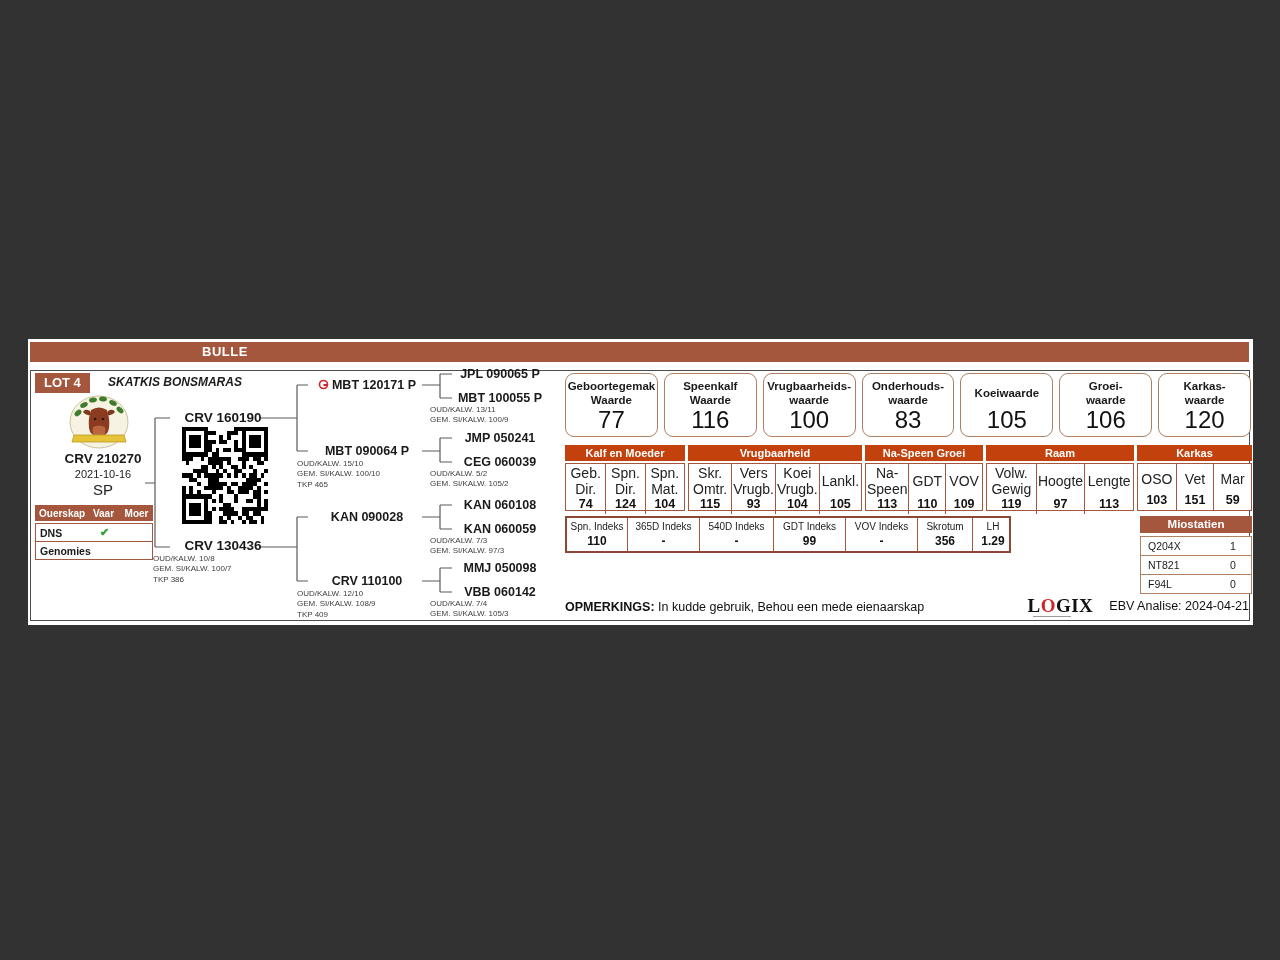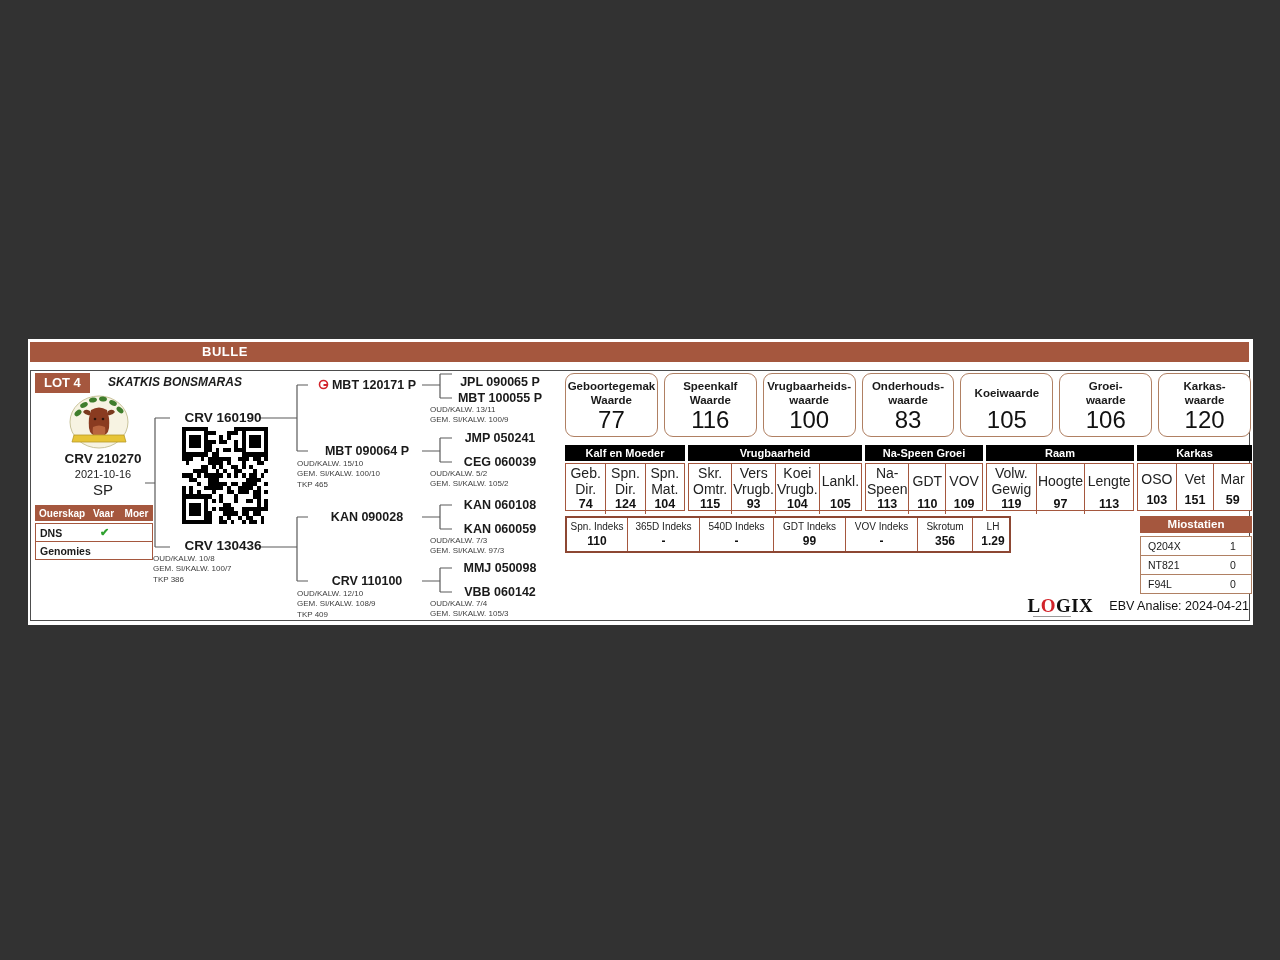--- a/index.html
+++ b/index.html
@@ -59,21 +59,21 @@
   .ebv-box{
     flex:1;border:1.5px solid #b08063;border-radius:9px;background:#fff;
     display:flex;flex-direction:column;align-items:center;justify-content:flex-start;
     padding-top:5px;
   }
   .ebv-label{font-size:11.5px;font-weight:600;line-height:1.15;text-align:center;white-space:pre-line;color:#1a1a1a;flex:1;display:flex;align-items:center;}
   .ebv-value{font-size:24px;color:#111;line-height:1;margin-bottom:4px;}
   
   #trait-table{position:absolute;left:537px;top:106px;width:687px;height:66px;}
   .tgroup{position:absolute;top:0;}
-  .tgroup-title{background:#000000;color:#fff;font-weight:bold;font-size:11px;height:16px;line-height:16px;text-align:center;margin-bottom:2px;}
+  .tgroup-title{background:#c2410c;color:#fff;font-weight:bold;font-size:11px;height:16px;line-height:16px;text-align:center;margin-bottom:2px;}
   .tgroup-cells{display:grid;border:1.5px solid #A5573E;background:#fff;height:46px;}
   .tcell{display:flex;flex-direction:column;align-items:center;padding:2px 1px 3px;}
   .tcell + .tcell{border-left:1px solid #A5573E;}
   .tlabel{font-size:14px;line-height:1.12;text-align:center;white-space:pre-line;color:#222;flex:1;display:flex;align-items:center;}
   .tvalue{font-size:12.5px;font-weight:bold;color:#111;}
   
   #index-table{position:absolute;left:537px;top:177px;width:446px;height:37px;display:flex;border:2px solid #8d4733;background:#fff;box-sizing:border-box;}
   .icell{display:flex;flex-direction:column;align-items:center;justify-content:space-between;padding:3px 16px 3px;box-sizing:border-box;}
   .icell + .icell{border-left:1px solid #A5573E;}
   .ilabel{font-size:10px;color:#222;white-space:nowrap;}
@@ -481,21 +481,21 @@
 
   <div class="abs name" style="left:269px;top:171px;width:140px">KAN 090028</div>
 
   <div class="abs name" style="left:269px;top:235px;width:140px">CRV 110100</div>
   <div class="abs details" style="left:269px;top:249px;width:140px">
     <div>OUD/KALW. 12/10</div>
     <div>GEM. SI/KALW. 108/9</div>
     <div>TKP 409</div>
   </div>
 
-  <div class="abs name" style="left:402px;top:36px;width:140px">JPL 090065 P</div>
+  <div class="abs name" style="left:402px;top:28px;width:140px">JPL 090065 P</div>
 
   <div class="abs name" style="left:402px;top:52px;width:140px">MBT 100055 P</div>
   <div class="abs details" style="left:402px;top:65px;width:140px">
     <div>OUD/KALW. 13/11</div>
     <div>GEM. SI/KALW. 100/9</div>
   </div>
 
   <div class="abs name" style="left:402px;top:92px;width:140px">JMP 050241</div>
 
   <div class="abs name" style="left:402px;top:116px;width:140px">CEG 060039</div>
@@ -704,18 +704,22 @@
           <span class="ml">NT821</span>
           <span class="mv">0</span>
         </div>
       <div class="m-row">
           <span class="ml">F94L</span>
           <span class="mv">0</span>
         </div>
     </div>
   </div>
 
+  <div id="opmerkings">
+    <b>OPMERKINGS:</b>
+    <span>In kudde gebruik, Behou een mede eienaarskap</span>
+  </div>
   <div id="footer-right">
     <span class="logix"><span>L</span><span class="o">O</span><span>GIX</span><span class="logix-sub"></span></span>
     <span id="analysis">EBV Analise: 2024-04-21</span>
   </div>
 
 </div>
 
 </body></html>

